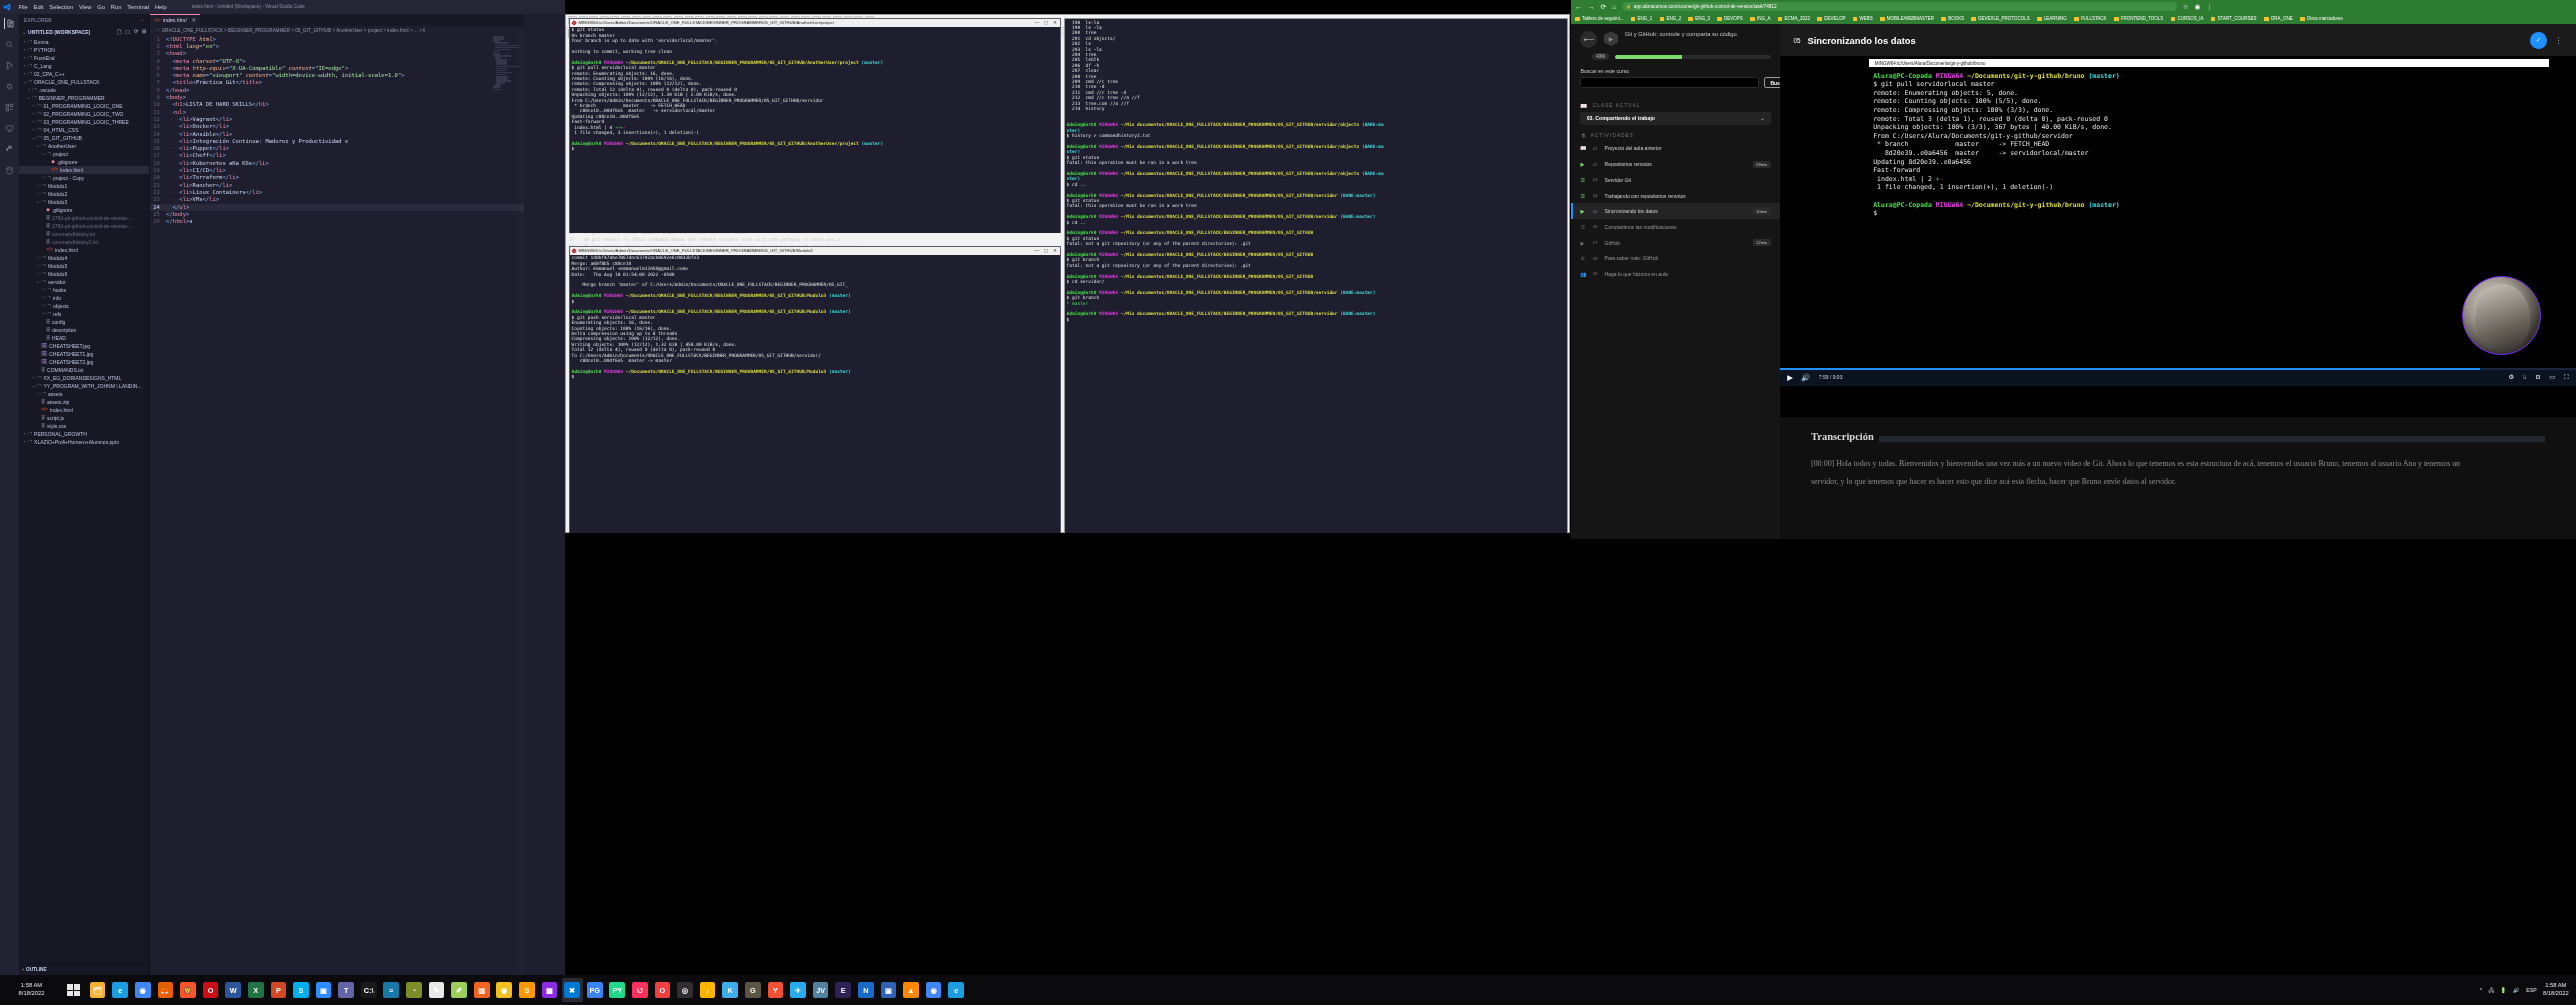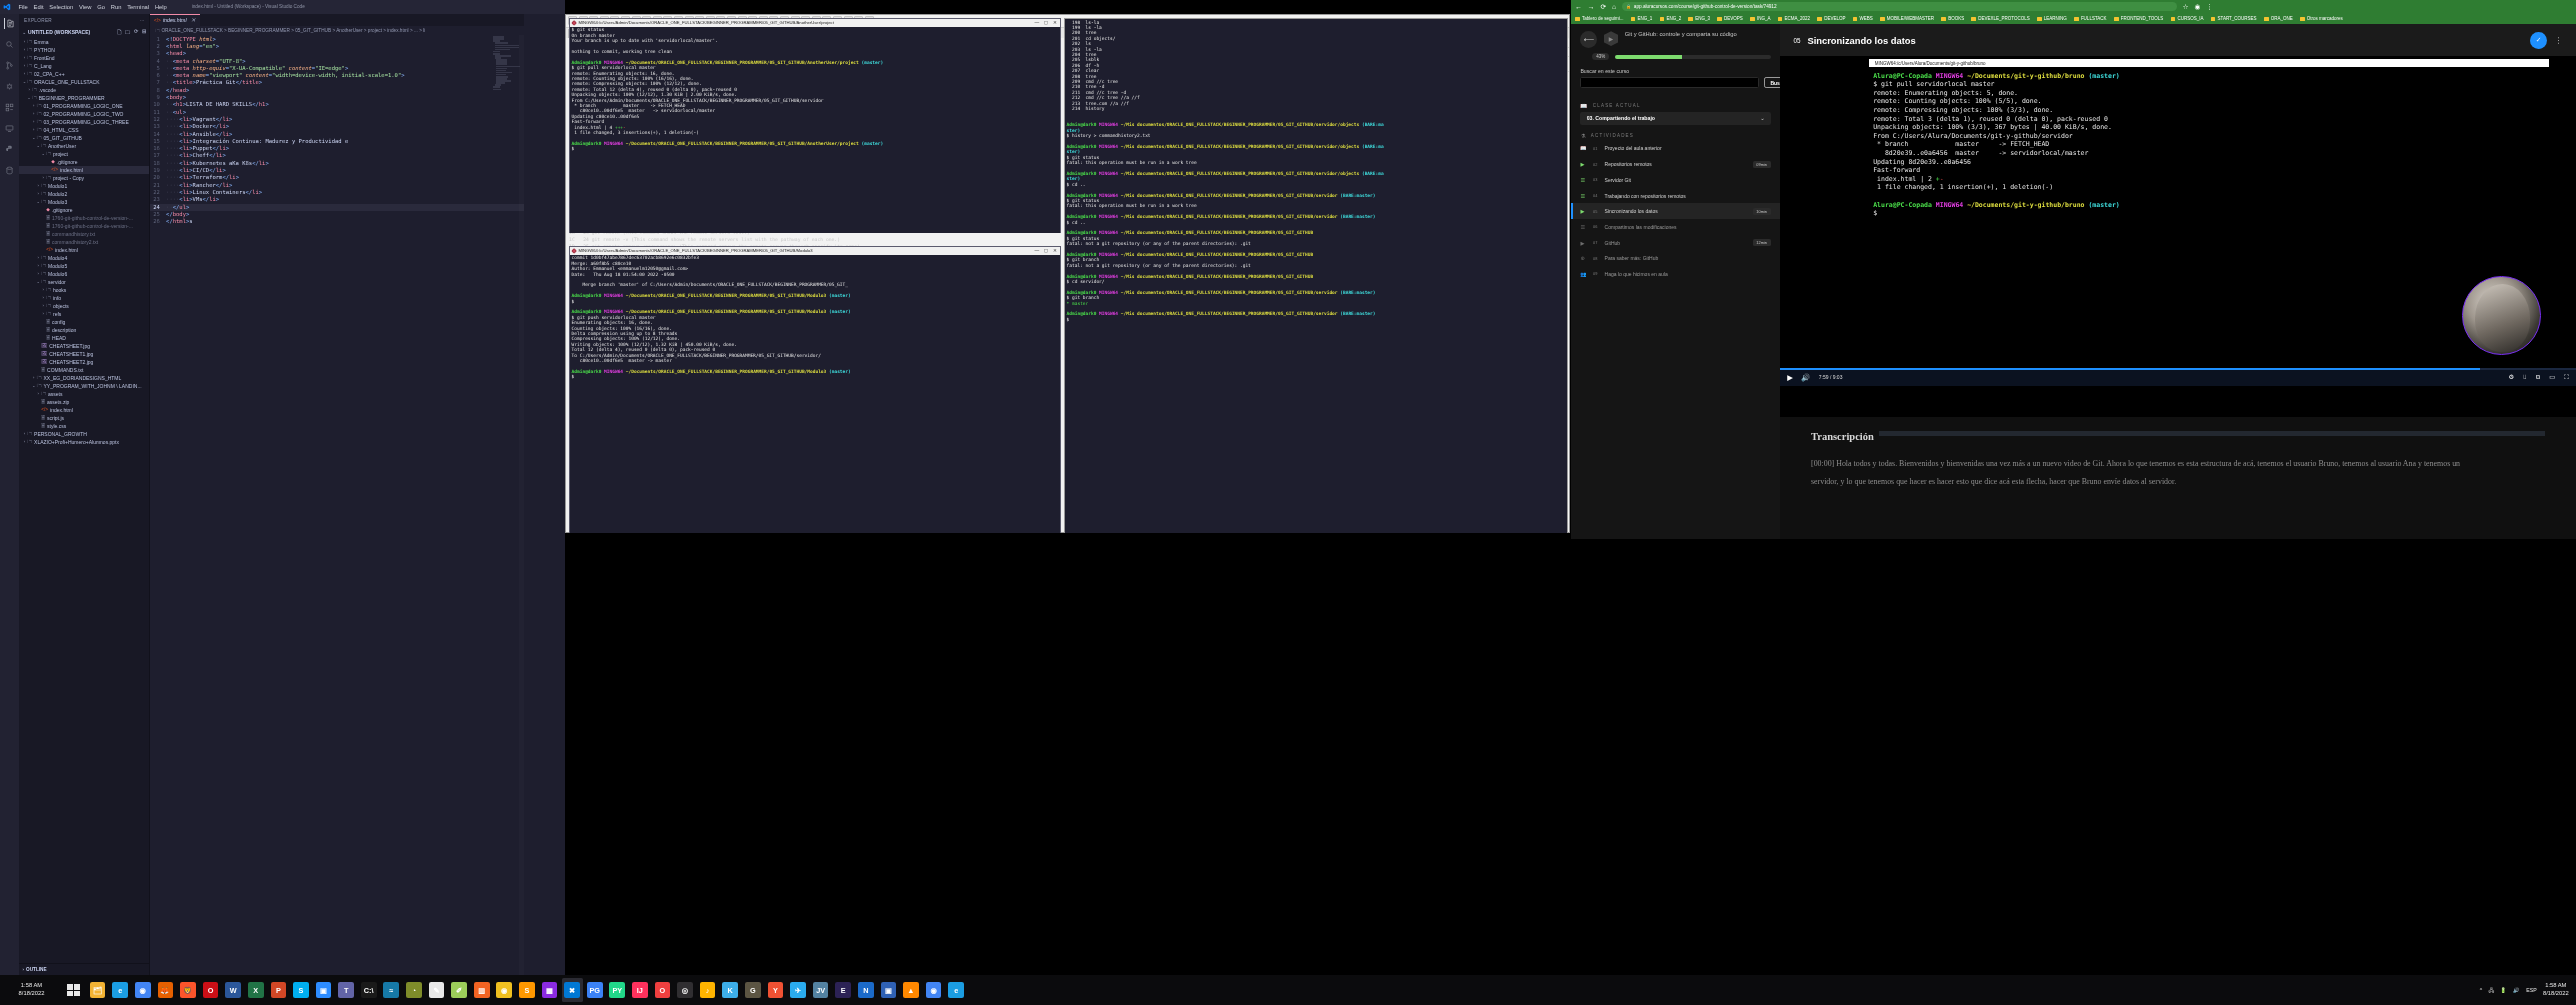--- a/index.html
+++ b/index.html
@@ -135,21 +135,21 @@
      background:radial-gradient(circle at 38% 32%, #d9d3cb 0%, #9d958c 36%, #3b3833 70%, #111 100%); overflow:hidden; }
   .av-face { position:absolute; left:11.5px; top:7.3px; width:55px; height:68px; border-radius:50% 50% 46% 46%;
      background:linear-gradient(160deg,#cfc8bf,#6e675f 60%,#2b2926); }
   .vc { position:absolute; left:0; right:0; bottom:31px; height:18px; background:#0b1220; display:flex; align-items:center; gap:8.4px; padding:0 7.3px; }
   .vc-bar { position:absolute; left:0; right:0; top:0; height:2.1px; background:#1a2740; }
   .vc-bar i { display:block; height:100%; width:88%; background:#1e90ff; }
   .vc-ico { color:#fff; font-size:7.3px; }
   .vc-time { color:#ddd; font-size:5px; }
   .vc-right { margin-left:auto; display:flex; gap:9px; color:#fff; font-size:6.3px; }
   .transcript { padding:13.6px 31px 0 31px; }
-  .tr-h { display:flex; align-items:flex-start; gap:0; }
+  .tr-h { display:flex; align-items:flex-end; gap:0; }
   .tr-hl { color:#d8d8d8; font-size:10.5px; font-weight:bold; font-family:"Liberation Serif",serif; }
   .tr-hbar { flex:1; height:5.8px; background:#232830; margin-left:5.2px; }
   .tr-p { margin-top:13.6px; color:#8e8e8e; font-size:7.9px; line-height:18px; font-family:"Liberation Serif",serif; max-width:670px; }
 
   
   .taskbar { position:absolute; left:0; bottom:0; width:2576px; height:30px; background:#0b0b0d; display:flex; align-items:center; }
   .tb-clock-l { width:63px; text-align:center; color:#e8e8e8; font-size:5.8px; line-height:7.9px; }
   .tb-apps { flex:1; display:flex; align-items:center; gap:1.6px; padding-left:3.1px; overflow:hidden; }
   .tapp { width:21px; height:24px; display:flex; align-items:center; justify-content:center; border-radius:1.6px; position:relative; }
   .tapp.act2 { background:#2b2b33; }

